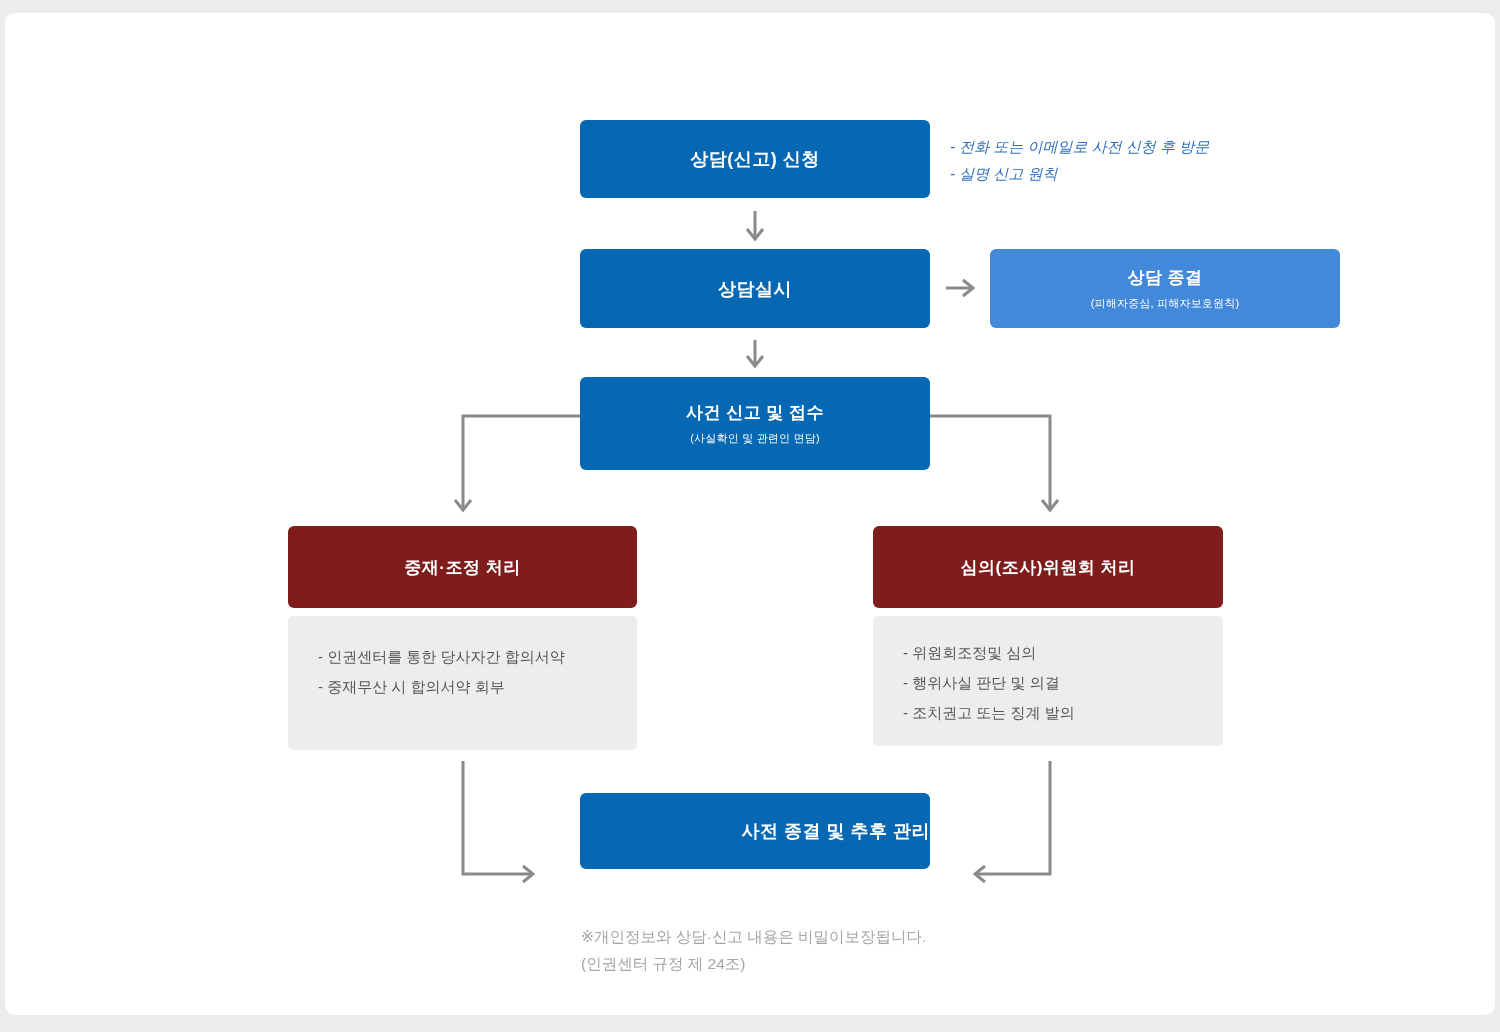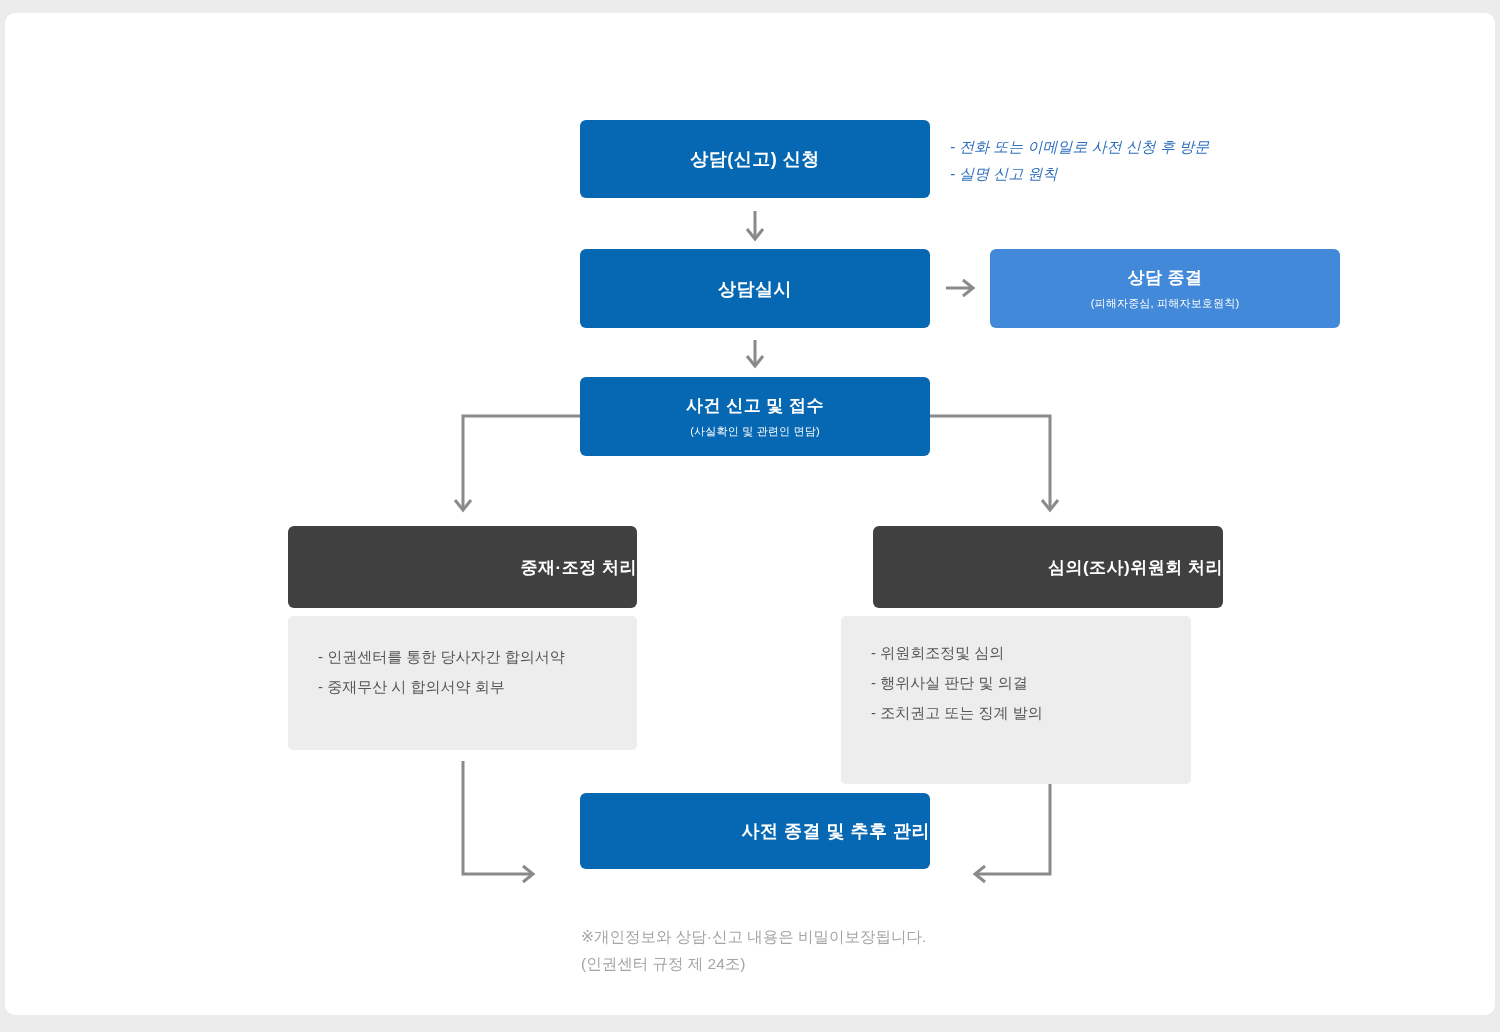--- a/index.html
+++ b/index.html
@@ -51,21 +51,21 @@
     letter-spacing: 0.5px;
   }
   .node .node-sub {
     font-size: 11px;
     font-weight: normal;
     margin-top: 7px;
     letter-spacing: 0.2px;
   }
   .blue   { background: #0667b2; }
   .lblue  { background: #4289da; }
-  .teal   { background: #404040; align-items: flex-end; }
+  .teal   { background: #7f1d1d; }
   .gray-panel {
     position: absolute;
     box-sizing: border-box;
     background: #ededed;
     border-radius: 5px;
     padding: 26px 20px 0 30px;
     color: #555555;
     font-size: 15px;
     line-height: 30px;
     text-align: left;
@@ -148,39 +148,39 @@
 
     <div class="node blue" style="left:575px; top:236px; width:350px; height:79px;">
       <div class="node-title">상담실시</div>
     </div>
 
     <div class="node lblue" style="left:985px; top:236px; width:350px; height:79px;">
       <div class="node-title" style="font-size:17px;text-align:center;">상담 종결</div>
       <div class="node-sub">(피해자중심, 피해자보호원칙)</div>
     </div>
 
-    <div class="node blue" style="left:575px; top:364px; width:350px; height:79px;">
+    <div class="node blue" style="left:575px; top:364px; width:350px; height:93px;">
       <div class="node-title" style="font-size:17px;">사건 신고 및 접수</div>
       <div class="node-sub">(사실확인 및 관련인 면담)</div>
     </div>
 
     <div class="node teal" style="left:283px; top:513px; width:349px; height:82px;">
       <div class="node-title" style="font-size:17px;">중재·조정 처리</div>
     </div>
 
     <div class="node teal" style="left:868px; top:513px; width:350px; height:82px;">
       <div class="node-title" style="font-size:17px;">심의(조사)위원회 처리</div>
     </div>
 
     <div class="gray-panel" style="left:283px; top:603px; width:349px; height:134px;">
       <div>- 인권센터를 통한 당사자간 합의서약</div>
       <div>- 중재무산 시 합의서약 회부</div>
     </div>
 
-    <div class="gray-panel" style="left:836px; top:603px; width:350px; height:168px; padding-top:22px;">
+    <div class="gray-panel" style="left:868px; top:603px; width:350px; height:130px; padding-top:22px;">
       <div>- 위원회조정및 심의</div>
       <div>- 행위사실 판단 및 의결</div>
       <div>- 조치권고 또는 징계 발의</div>
     </div>
 
     <div class="node blue" style="left:575px; top:780px; width:350px; height:76px;align-items:flex-end;">
       <div class="node-title">사전 종결 및 추후 관리</div>
     </div>
 
     <div class="footnote">

